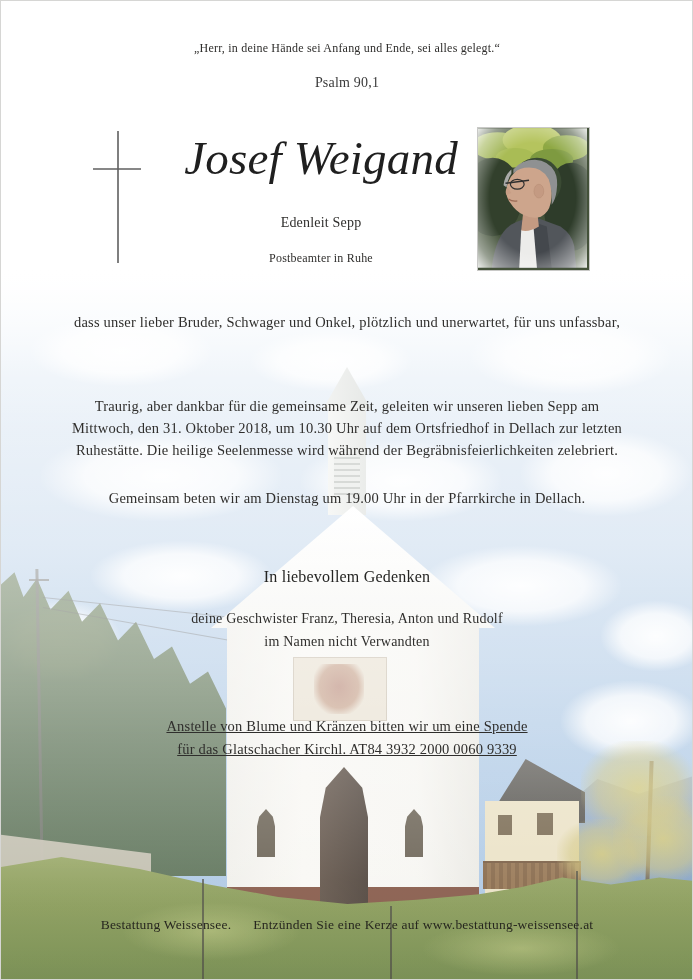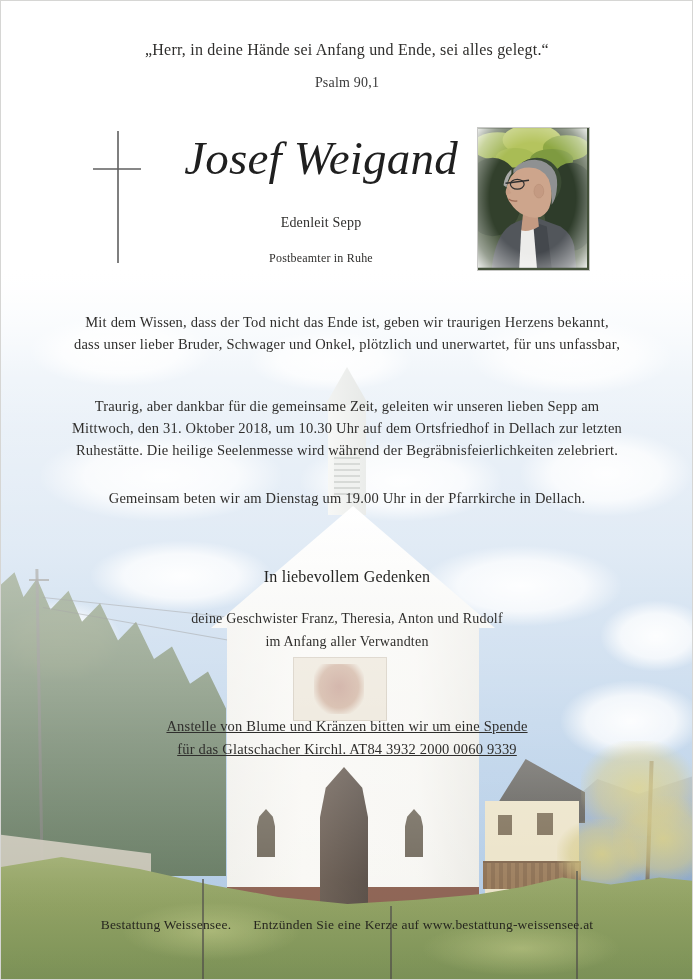--- a/index.html
+++ b/index.html
@@ -56,21 +56,21 @@
     background:linear-gradient(180deg,#95a45e 0%,#7d9148 45%,#68813f 100%);
     clip-path:polygon(0 18.6%,8.7% 11.4%,20% 20%,30% 31%,40% 40%,50% 45%,60% 42%,69% 38%,75% 33%,81% 26%,88% 31%,95% 26%,100% 28.6%,100% 100%,0 100%);}
   .meadow-patch{background:radial-gradient(ellipse at center, rgba(188,198,122,.55) 0%, rgba(188,198,122,0) 70%);}
   .fencepost{width:2px; background:#3c3c30; opacity:.75;}
   .veil{background:linear-gradient(180deg,
     #ffffff 0%, #ffffff 26%, rgba(255,255,255,.88) 30%, rgba(255,255,255,.62) 38%,
     rgba(255,255,255,.55) 55%, rgba(255,255,255,.42) 68%, rgba(255,255,255,.30) 78%,
     rgba(255,255,255,.16) 90%, rgba(255,255,255,.12) 100%);}
   
   .txt{position:absolute; left:46px; width:600px; text-align:center; letter-spacing:.2px;}
-  .quote{top:40px; font-size:16px;}
+  .quote{top:40px; font-size:12px;}
   .psalm{top:74px; font-size:14px; color:#3a3a3a;}
   .name{left:150px; width:340px; top:130px; font-size:47px; font-style:italic; font-weight:400; color:#1f1f1f;}
   .subname{left:150px; width:340px; top:214px; font-size:14px;text-align:center;}
   .profession{left:150px; width:340px; top:250px; font-size:12px;}
   .body-line{font-size:14.5px; line-height:22px;}
   .p1{top:310px;} .p2{top:394px;} .p3{top:486px;}
   .mem-head{top:567px; font-size:16px; color:#242422;}
   .mem-lines{top:606px; font-size:14px; line-height:23px;}
   .don{top:714px; font-size:14.5px; line-height:23px;text-decoration:underline;}
   .footer{top:916px; font-size:13.5px; color:#27271f;}
@@ -187,39 +187,38 @@
         <path d="M34 46 Q30 52 29 60 L26 58 Q27 48 34 42 Z" fill="#a9aaa8"></path>
         <ellipse cx="62" cy="64" rx="5" ry="7" fill="#c49a82" stroke="#b58c74" stroke-width="0.5"></ellipse>
         <ellipse cx="40" cy="57" rx="7" ry="5" fill="none" stroke="#2f2f2f" stroke-width="1.2"></ellipse>
         <path d="M28 56 L52 53" stroke="#2f2f2f" stroke-width="1.6" fill="none"></path>
         <path d="M31 72 Q35 75 40 74" stroke="#9a6a55" stroke-width="1.2" fill="none"></path>
         <rect x="0" y="0" width="111" height="142" fill="url(#vig)"></rect>
       </svg>
     </div>
 
     <div class="txt p1">
-      <div class="body-line">Mit dem Wissen, dass der Tod nicht das Ende ist, geben wir traurigen Herzens bekannt,</div>
       <div class="body-line">dass unser lieber Bruder, Schwager und Onkel, plötzlich und unerwartet, für uns unfassbar,</div>
     </div>
 
     <div class="txt p2">
       <div class="body-line">Traurig, aber dankbar für die gemeinsame Zeit, geleiten wir unseren lieben Sepp am</div>
       <div class="body-line">Mittwoch, den 31. Oktober 2018, um 10.30 Uhr auf dem Ortsfriedhof in Dellach zur letzten</div>
       <div class="body-line">Ruhestätte. Die heilige Seelenmesse wird während der Begräbnisfeierlichkeiten zelebriert.</div>
     </div>
 
     <div class="txt p3">
       <div class="body-line">Gemeinsam beten wir am Dienstag um 19.00 Uhr in der Pfarrkirche in Dellach.</div>
     </div>
 
     <div class="txt mem-head">In liebevollem Gedenken</div>
 
     <div class="txt mem-lines">
       <div>deine Geschwister Franz, Theresia, Anton und Rudolf</div>
-      <div>im Anfang aller Verwandten</div>
+      <div>im Namen nicht Verwandten</div>
     </div>
 
     <div class="txt don">
       <div>Anstelle von Blume und Kränzen bitten wir um eine Spende</div>
       <div>für das Glatschacher Kirchl. AT84 3932 2000 0060 9339</div>
     </div>
 
     <div class="txt footer">
       <span>Bestattung Weissensee.</span><span class="gap"></span><span>Entzünden Sie eine Kerze auf www.bestattung-weissensee.at</span>
     </div>

